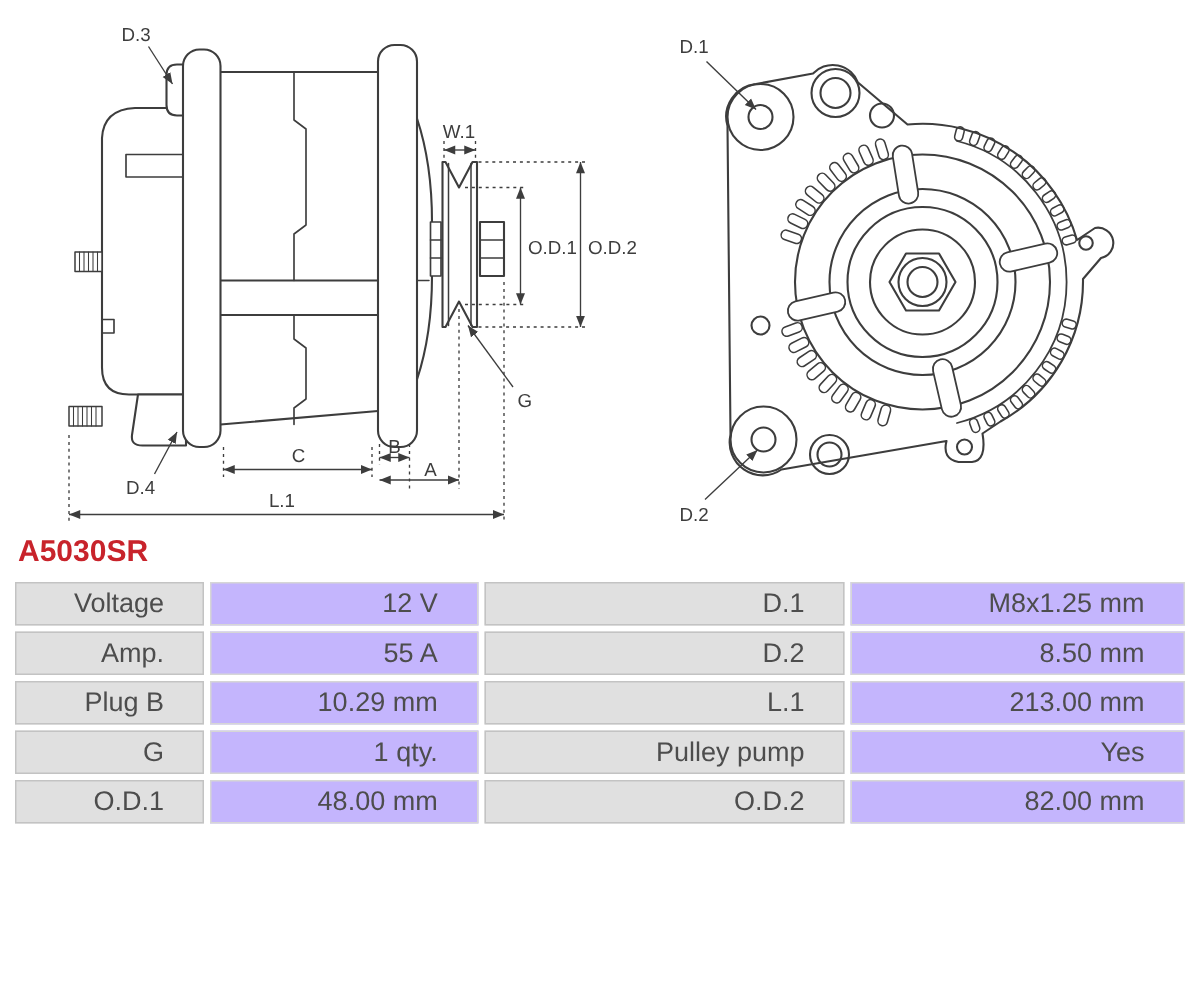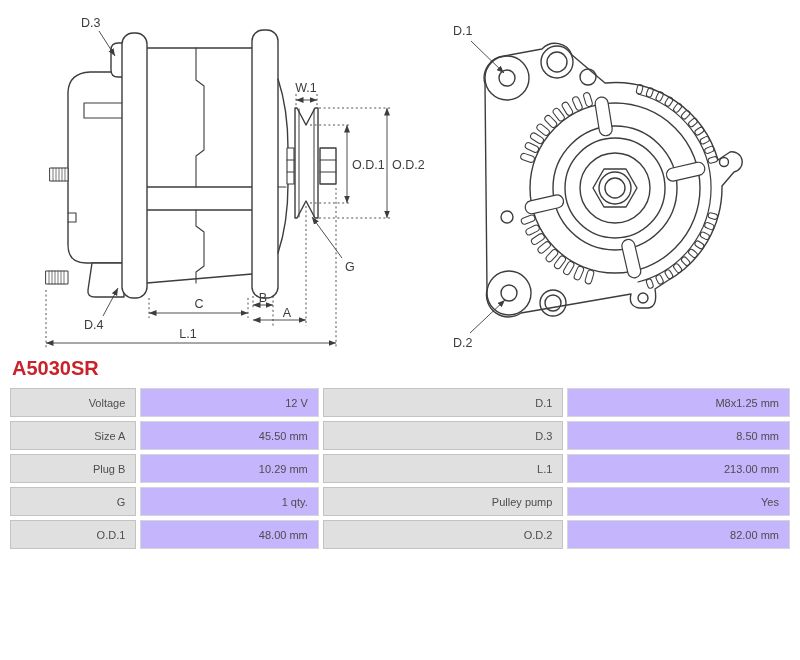--- a/index.html
+++ b/index.html
@@ -9,21 +9,21 @@
     --cell-border:#c3c3c3;
     --vcell-border:#d6d6d6;
     --text:#4d4d4d;
   }
   html,body{margin:0;padding:0;background:#fff;}
   body{width:800px;height:660px;overflow:hidden;font-family:"Liberation Sans",sans-serif;}
   .diagram-area{width:800px;height:352px;position:relative;}
   svg text{font-family:"Liberation Sans",sans-serif;font-size:12.5px;fill:var(--line);stroke:none;}
   .part-number{margin:4px 0 4px 12px;color:var(--accent);font-size:20px;line-height:24px;font-weight:700;}
   table.specs{margin:0 6px;width:788px;border-collapse:separate;border-spacing:4px 4px;table-layout:fixed;}
-  table.specs td{height:29px;box-sizing:border-box;padding:0 10px 0 0;font-size:11px;color:var(--text);
+  table.specs td{height:29px;box-sizing:border-box;padding:0 26px 0 0;font-size:18px;color:var(--text);
     text-align:right;vertical-align:middle;overflow:hidden;white-space:nowrap;}
   td.lbl{background:var(--cell-bg);border:1px solid var(--cell-border);}
   td.val{background:#c4b5fd;border:1px solid var(--vcell-border);}
 </style>
 </head>
 <body>
 
 <div class="diagram-area">
 <svg width="800" height="352" viewBox="0 0 800 352">
   <defs>
@@ -202,27 +202,27 @@
       <col style="width:222px">
     </colgroup>
   <tbody>
   <tr>
     <td class="lbl">Voltage</td>
     <td class="val">12 V</td>
     <td class="lbl">D.1</td>
     <td class="val">M8x1.25 mm</td>
   </tr>
 
-
-  <tr>
-    <td class="lbl">Size A</td>
-    <td class="val">45.50 mm</td>
-    <td class="lbl">D.3</td>
+  <tr>
+    <td class="lbl">Amp.</td>
+    <td class="val">55 A</td>
+    <td class="lbl">D.2</td>
     <td class="val">8.50 mm</td>
   </tr>
+
 
   <tr>
     <td class="lbl">Plug B</td>
     <td class="val">10.29 mm</td>
     <td class="lbl">L.1</td>
     <td class="val">213.00 mm</td>
   </tr>
 
 
   <tr>

